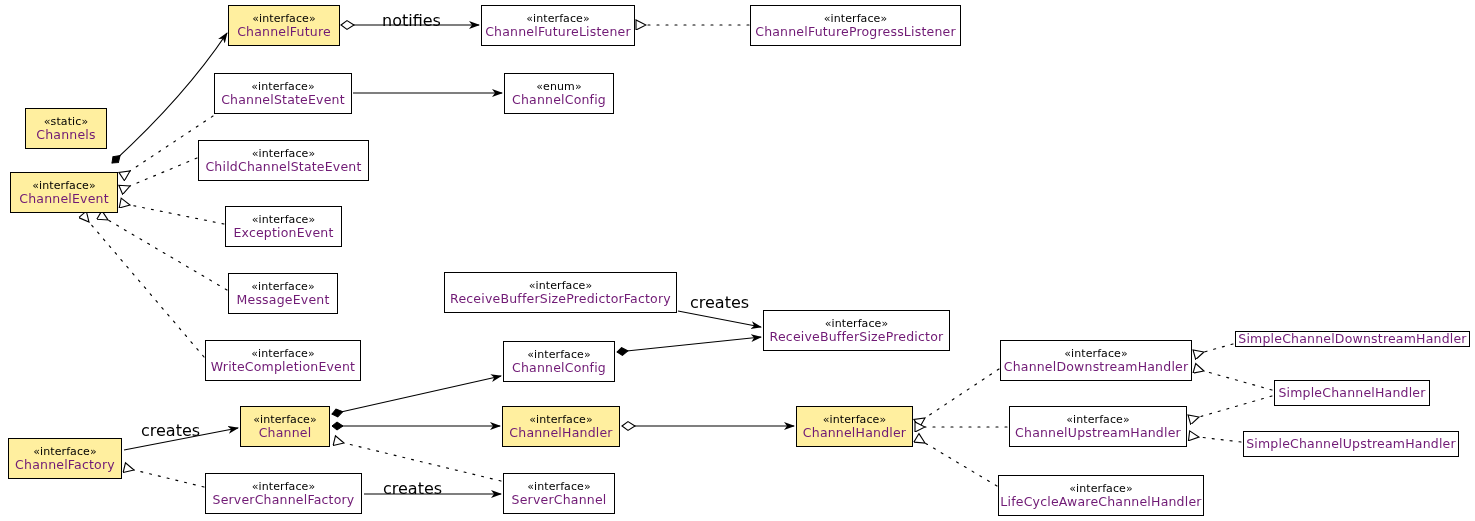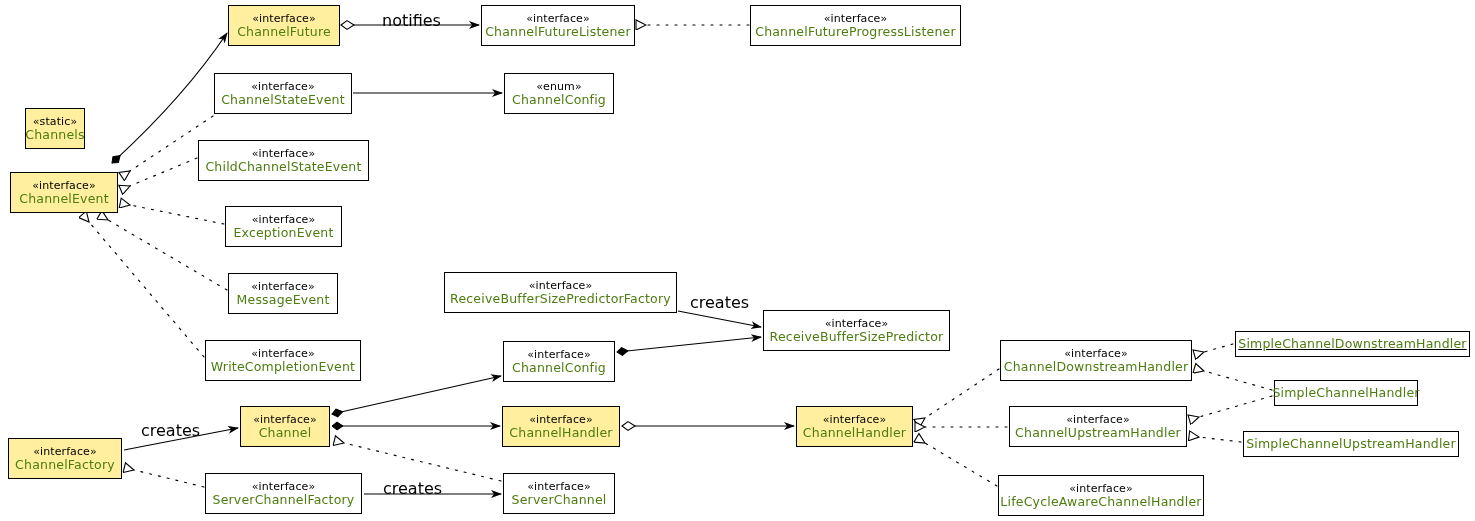--- a/index.html
+++ b/index.html
@@ -38,21 +38,21 @@
   }
   .node.yellow { background: #ffef9f; }
   .stereo {
     font-size: 11px;
     color: #000;
     white-space: nowrap;
     letter-spacing: 0.1px;
   }
   .nname {
     font-size: 12.5px;
-    color: #4d7c0f;
+    color: #701a75;
     white-space: nowrap;
     letter-spacing: 0.2px;
   }
   .edge-label {
     position: absolute;
     font-size: 16px;
     color: #000;
     background: transparent;
     white-space: nowrap;
     z-index: 3;
@@ -147,21 +147,21 @@
         <div class="nname">ChannelFutureProgressListener</div>
       </div>
       <div class="node" style="left: 214px; top: 73px; width: 138px; height: 41px;">
         <div class="stereo">«interface»</div>
         <div class="nname">ChannelStateEvent</div>
       </div>
       <div class="node" style="left: 504px; top: 73px; width: 110px; height: 41px;">
         <div class="stereo">«enum»</div>
         <div class="nname">ChannelConfig</div>
       </div>
-      <div class="node yellow" style="left: 25px; top: 108px; width: 60px; height: 41px;">
+      <div class="node yellow" style="left: 25px; top: 108px; width: 82px; height: 41px;">
         <div class="stereo">«static»</div>
         <div class="nname">Channels</div>
       </div>
       <div class="node" style="left: 198px; top: 140px; width: 171px; height: 41px;">
         <div class="stereo">«interface»</div>
         <div class="nname">ChildChannelStateEvent</div>
       </div>
       <div class="node yellow" style="left: 10px; top: 172px; width: 108px; height: 41px;">
         <div class="stereo">«interface»</div>
         <div class="nname">ChannelEvent</div>
@@ -175,36 +175,36 @@
         <div class="nname">ReceiveBufferSizePredictorFactory</div>
       </div>
       <div class="node" style="left: 228px; top: 273px; width: 110px; height: 41px;">
         <div class="stereo">«interface»</div>
         <div class="nname">MessageEvent</div>
       </div>
       <div class="node" style="left: 763px; top: 310px; width: 187px; height: 41px;">
         <div class="stereo">«interface»</div>
         <div class="nname">ReceiveBufferSizePredictor</div>
       </div>
-      <div class="node" style="left: 1235px; top: 331px; width: 235px; height: 26px; text-decoration: underline;">
+      <div class="node" style="left: 1235px; top: 331px; width: 235px; height: 16px;">
         <div class="nname">SimpleChannelDownstreamHandler</div>
       </div>
       <div class="node" style="left: 1000px; top: 340px; width: 192px; height: 41px;">
         <div class="stereo">«interface»</div>
         <div class="nname">ChannelDownstreamHandler</div>
       </div>
       <div class="node" style="left: 205px; top: 340px; width: 156px; height: 41px;">
         <div class="stereo">«interface»</div>
         <div class="nname">WriteCompletionEvent</div>
       </div>
       <div class="node" style="left: 503px; top: 341px; width: 112px; height: 41px;">
         <div class="stereo">«interface»</div>
         <div class="nname">ChannelConfig</div>
       </div>
-      <div class="node" style="left: 1274px; top: 380px; width: 144px; height: 26px;">
+      <div class="node" style="left: 1274px; top: 380px; width: 156px; height: 26px;">
         <div class="nname">SimpleChannelHandler</div>
       </div>
       <div class="node yellow" style="left: 240px; top: 406px; width: 90px; height: 41px;">
         <div class="stereo">«interface»</div>
         <div class="nname">Channel</div>
       </div>
       <div class="node yellow" style="left: 502px; top: 406px; width: 118px; height: 41px;">
         <div class="stereo">«interface»</div>
         <div class="nname">ChannelHandler</div>
       </div>

